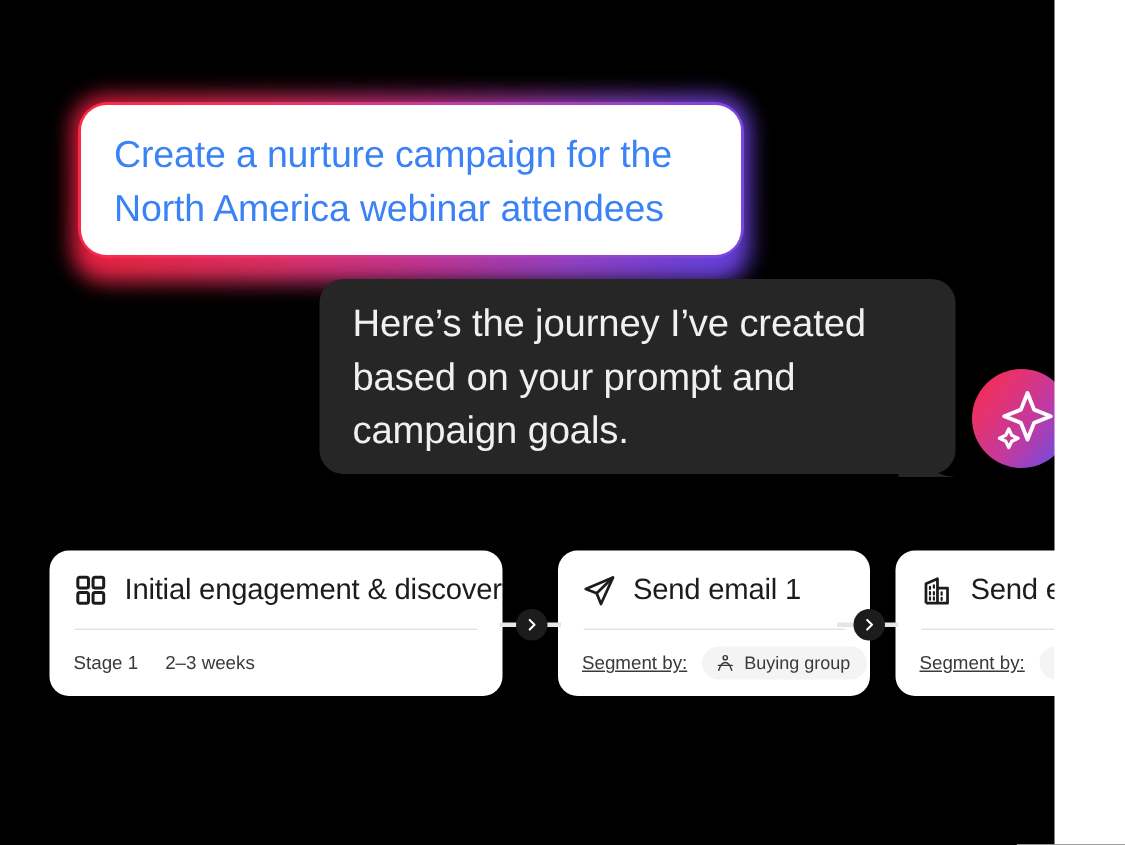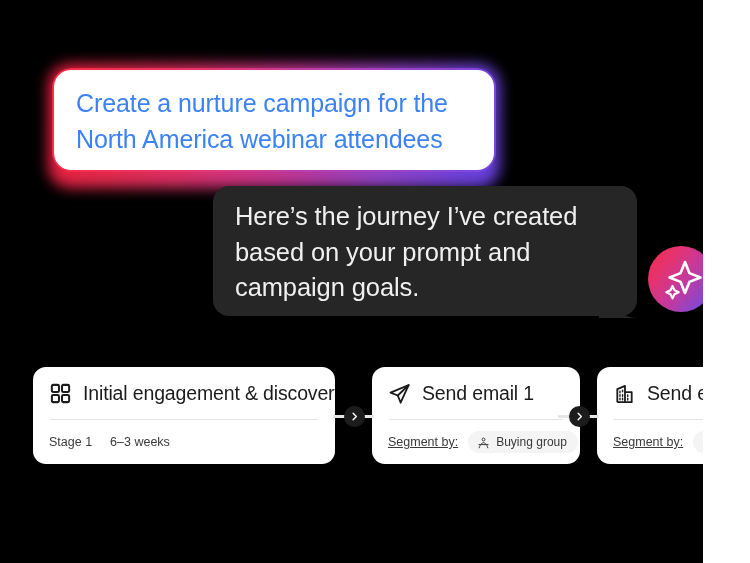--- a/index.html
+++ b/index.html
@@ -284,21 +284,21 @@
           <rect x="13.6" y="3" width="7.4" height="7.4" rx="1.4" stroke="currentColor" stroke-width="2.1"></rect>
           <rect x="3" y="13.6" width="7.4" height="7.4" rx="1.4" stroke="currentColor" stroke-width="2.1"></rect>
           <rect x="13.6" y="13.6" width="7.4" height="7.4" rx="1.4" stroke="currentColor" stroke-width="2.1"></rect>
         </svg>
       </span>
       <span class="card-title">Initial engagement &amp; discovery</span>
     </div>
     <div class="card-rule"></div>
     <div class="card-foot">
       <span class="foot-text">Stage 1</span>
-      <span class="foot-text">6–3 weeks</span>
+      <span class="foot-text">2–3 weeks</span>
     </div>
   </div>
 
   <div id="connector-1" class="connector">
     <div class="conn-line"></div>
     <div class="conn-knob">
       <svg viewBox="0 0 24 24" fill="none" xmlns="http://www.w3.org/2000/svg" aria-hidden="true">
         <path d="M9 5 L16 12 L9 19" stroke="currentColor" stroke-width="3" stroke-linecap="round" stroke-linejoin="round"></path>
       </svg>
     </div>

